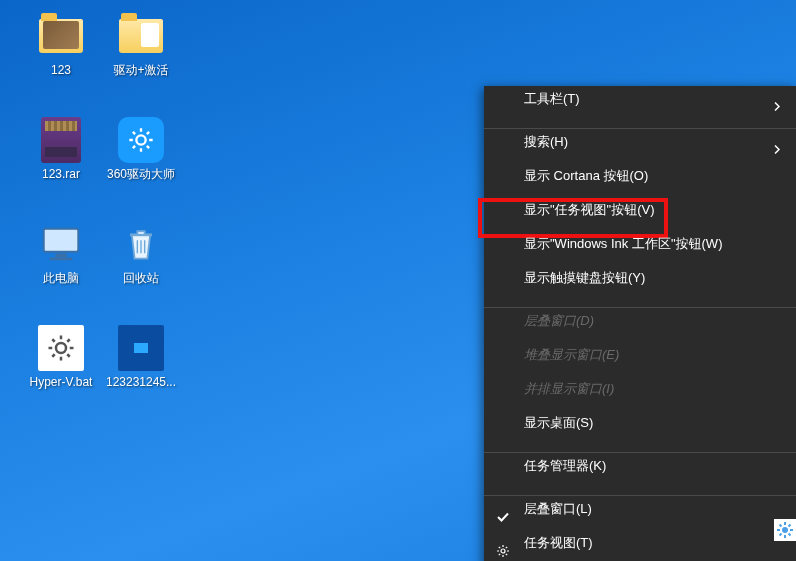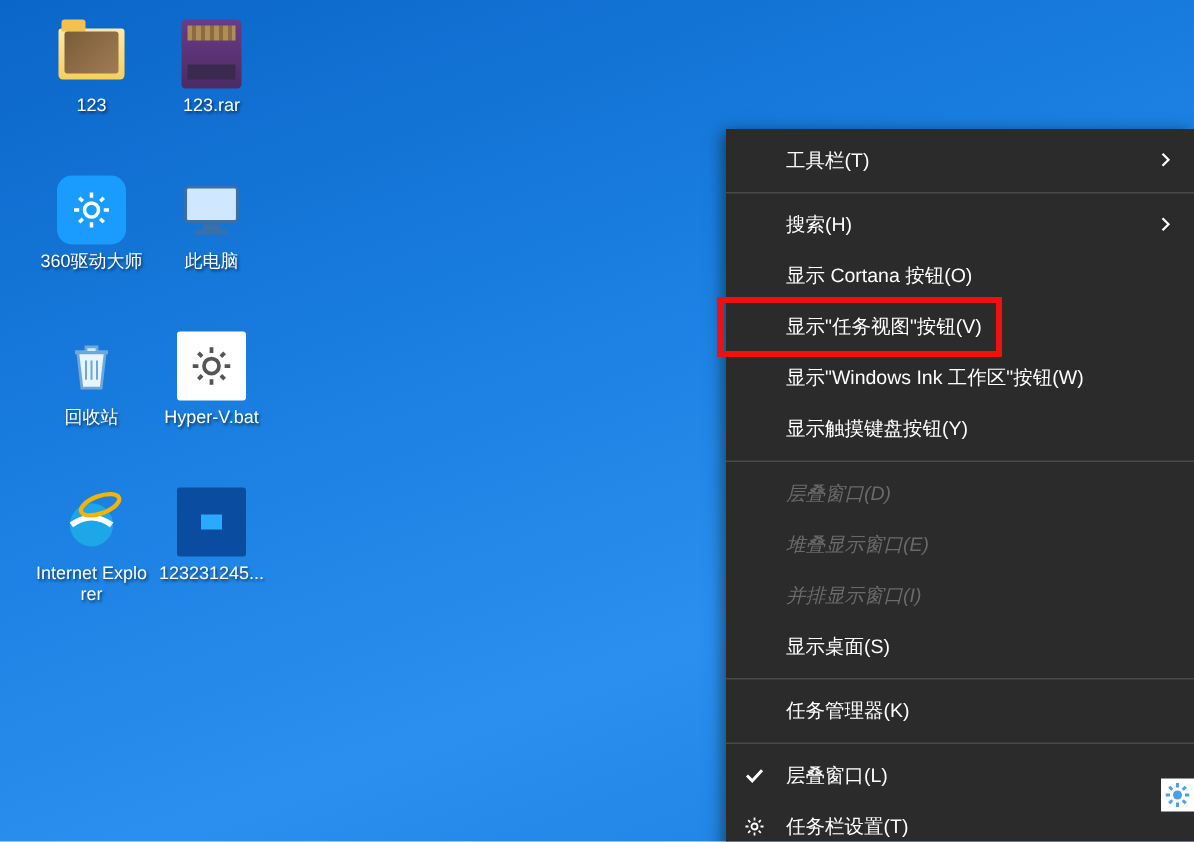--- a/index.html
+++ b/index.html
@@ -161,21 +161,21 @@
     top: 86px;
     width: 312px;
     background: #2b2b2b;
     color: #fff;
     font-size: 13px;
     padding: 4px 0;
     box-shadow: -2px 2px 10px rgba(0,0,0,0.5);
   }
   .menu-item {
     display: flex;
-    align-items: center;
+    align-items: flex-start;
     height: 34px;
     padding: 0 28px 0 40px;
     position: relative;
     cursor: pointer;
   }
   .menu-item.disabled {
     color: #6a6a6a;
     cursor: default;
     font-style: italic;
   }
@@ -225,20 +225,26 @@
 <div class="desktop">
   <div class="icon-grid">
 
     <div class="dicon">
       <div class="img">
           <div class="folder pic"></div>
         </div>
       <div class="label">123</div>
     </div>
 
+    <div class="dicon">
+      <div class="img">
+          <div class="folder driver"></div>
+        </div>
+      <div class="label">驱动+激活</div>
+    </div>
 
     <div class="dicon">
       <div class="img">
           <div class="rar-icon"></div>
         </div>
       <div class="label">123.rar</div>
     </div>
 
     <div class="dicon">
       <div class="img">
@@ -281,30 +287,20 @@
         <div class="bat-icon">
           <svg viewBox="0 0 24 24" fill="none" stroke="#555" stroke-width="2">
               <circle cx="12" cy="12" r="4"></circle>
               <path d="M12 2v3M12 19v3M2 12h3M19 12h3M5 5l2 2M17 17l2 2M5 19l2-2M17 7l2-2"></path>
             </svg>
         </div>
       </div>
       <div class="label">Hyper-V.bat</div>
     </div>
 
-    <div class="dicon">
-      <div class="img ie-icon">
-        <svg viewBox="0 0 48 48">
-            <circle cx="24" cy="26" r="15" fill="#1ea7e8"></circle>
-            <path d="M10 26 Q24 16 38 26" stroke="#fff" stroke-width="4" fill="none"></path>
-            <ellipse cx="30" cy="12" rx="14" ry="6" fill="none" stroke="#f5b400" stroke-width="3" transform="rotate(-20 30 12)"></ellipse>
-          </svg>
-      </div>
-      <div class="label">Internet Explorer</div>
-    </div>
 
     <div class="dicon">
       <div class="img">
           <div class="shortcut"></div>
         </div>
       <div class="label">123231245...</div>
     </div>
 
   </div>
 </div>
@@ -376,21 +372,21 @@
     <span>层叠窗口(L)</span>
   </div>
 
   <div class="menu-item">
     <span class="leading">
         <svg viewBox="0 0 14 14" fill="none" stroke="#fff" stroke-width="1.2">
           <circle cx="7" cy="7" r="2"></circle>
           <path d="M7 1v2M7 11v2M1 7h2M11 7h2M2.8 2.8l1.4 1.4M9.8 9.8l1.4 1.4M2.8 11.2l1.4-1.4M9.8 4.2l1.4-1.4"></path>
         </svg>
       </span>
-    <span>任务栏设置(T)</span>
+    <span>任务视图(T)</span>
   </div>
 
 </div>
 
 <div class="corner-widget">
   <svg viewBox="0 0 16 16">
       <circle cx="8" cy="8" r="3" fill="#4aa0e8"></circle>
       <g stroke="#4aa0e8" stroke-width="2">
         <path d="M8 0v3M8 13v3M0 8h3M13 8h3M2.5 2.5l2 2M11.5 11.5l2 2M2.5 13.5l2-2M11.5 4.5l2-2"></path>
       </g>

